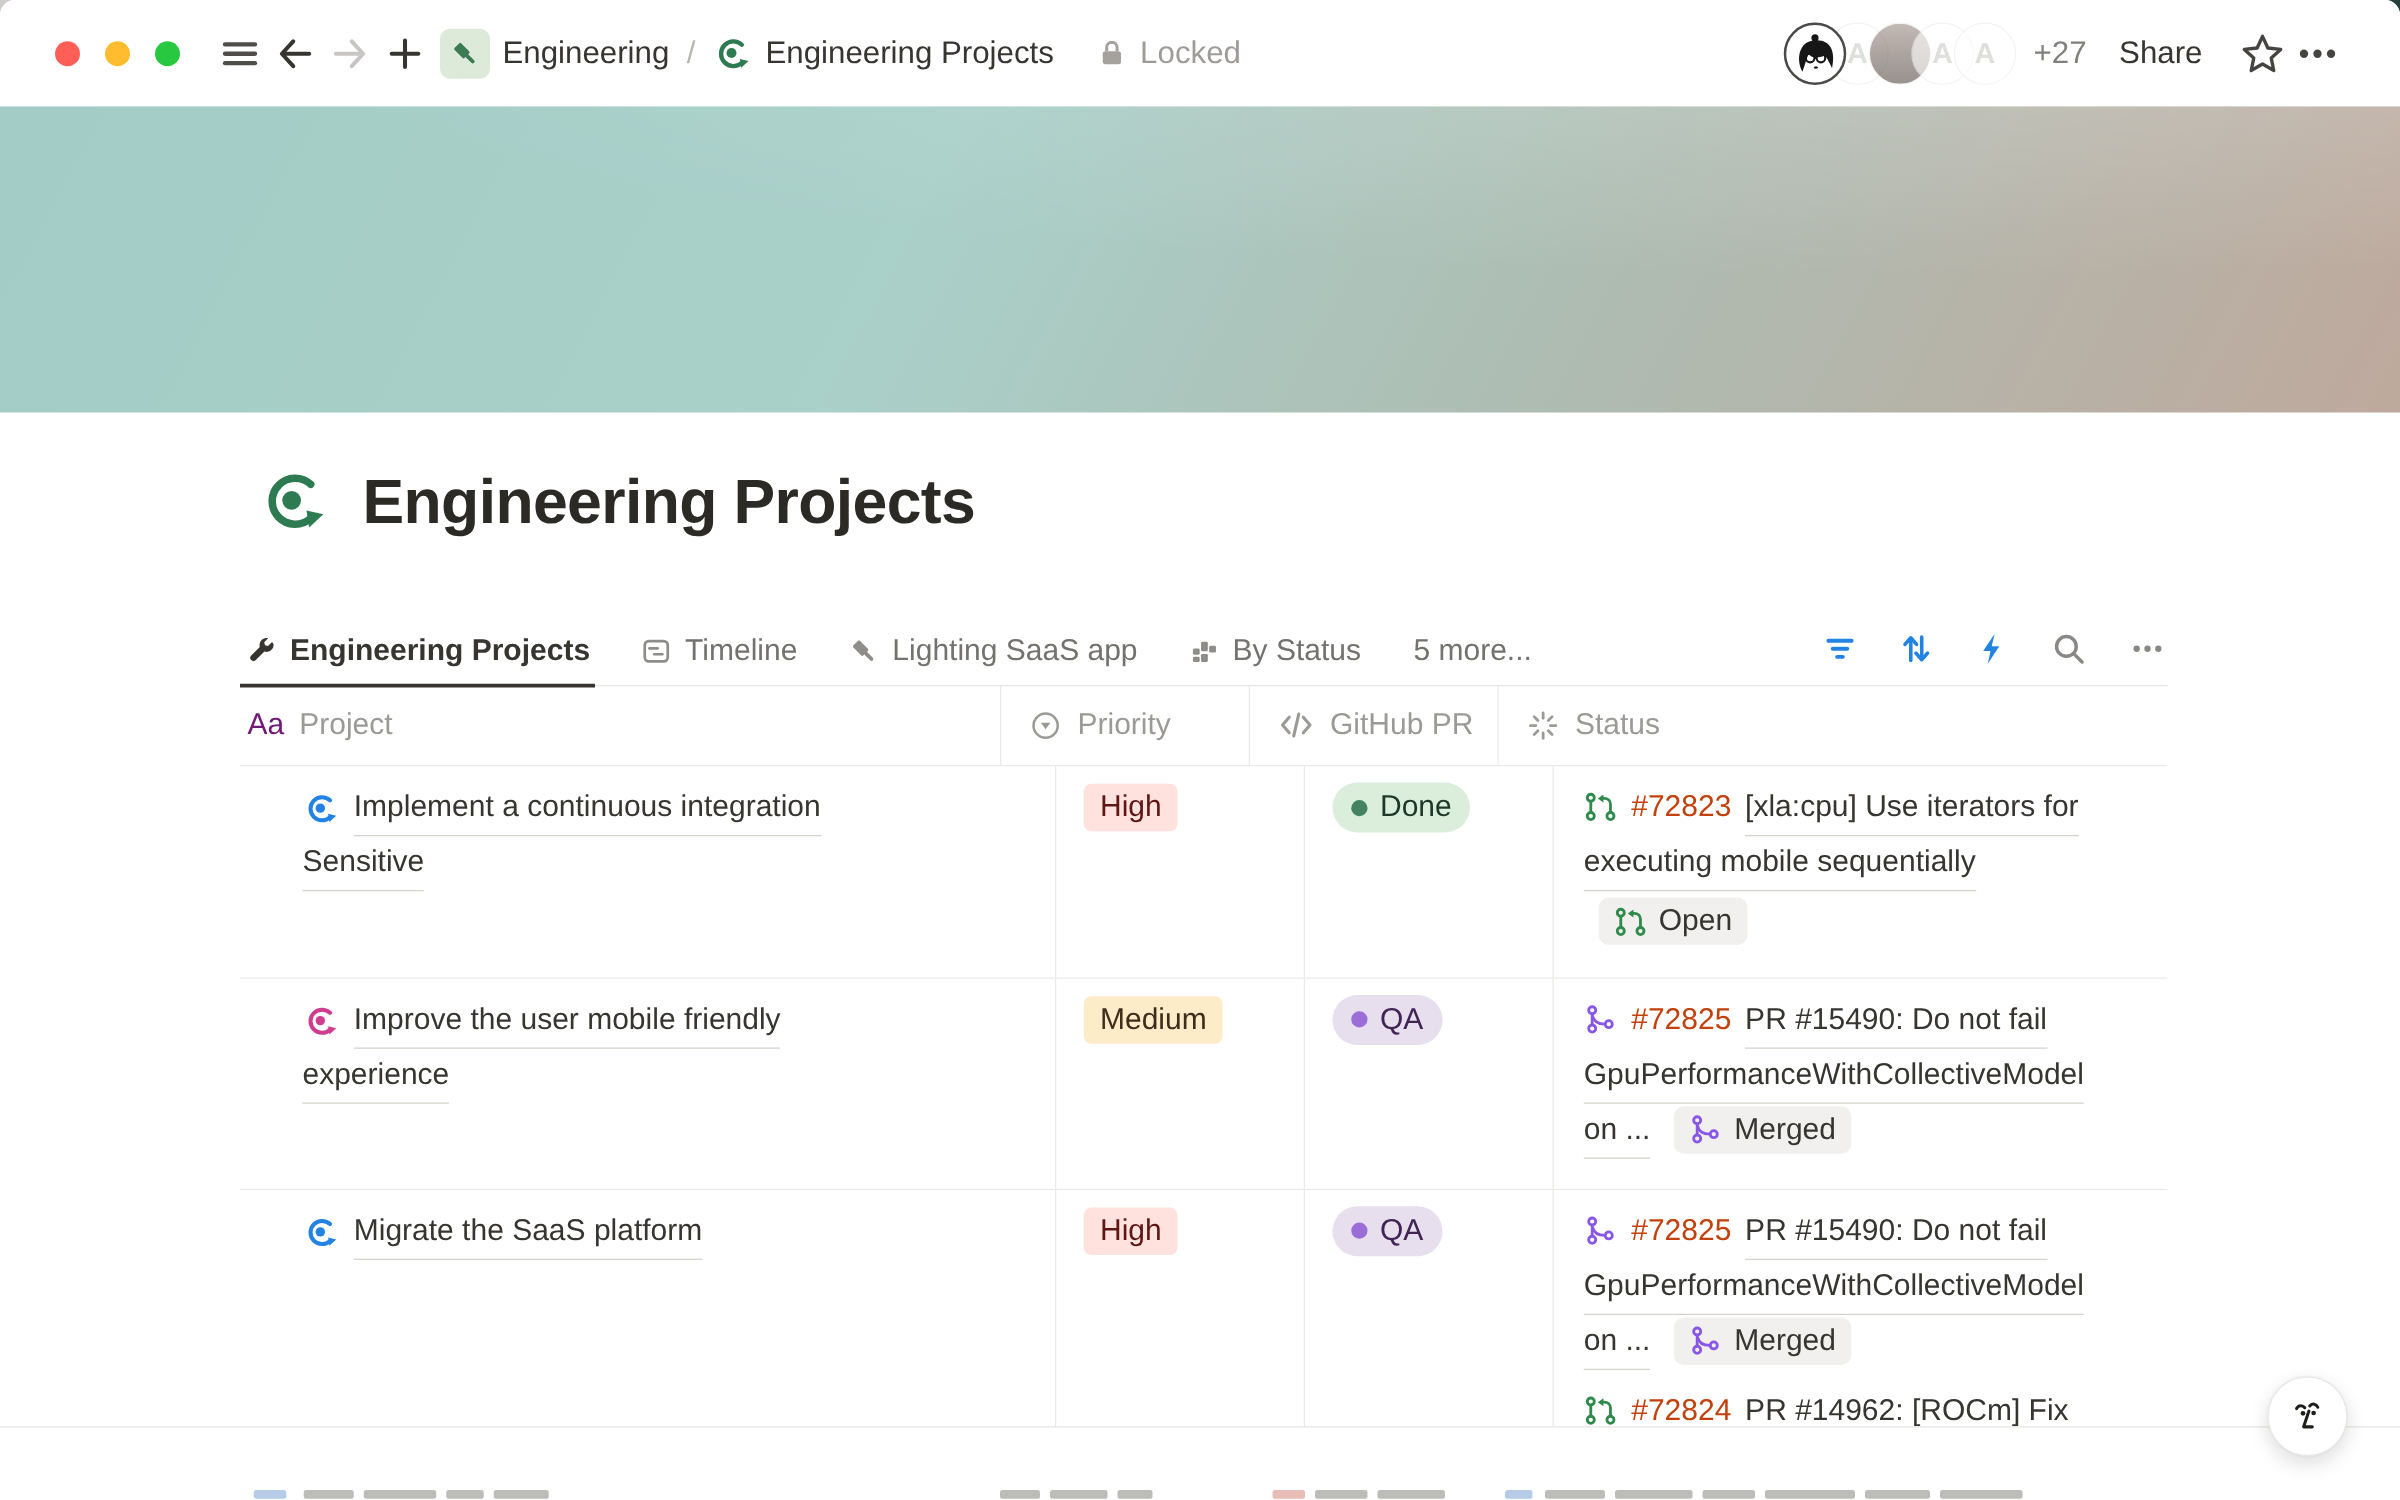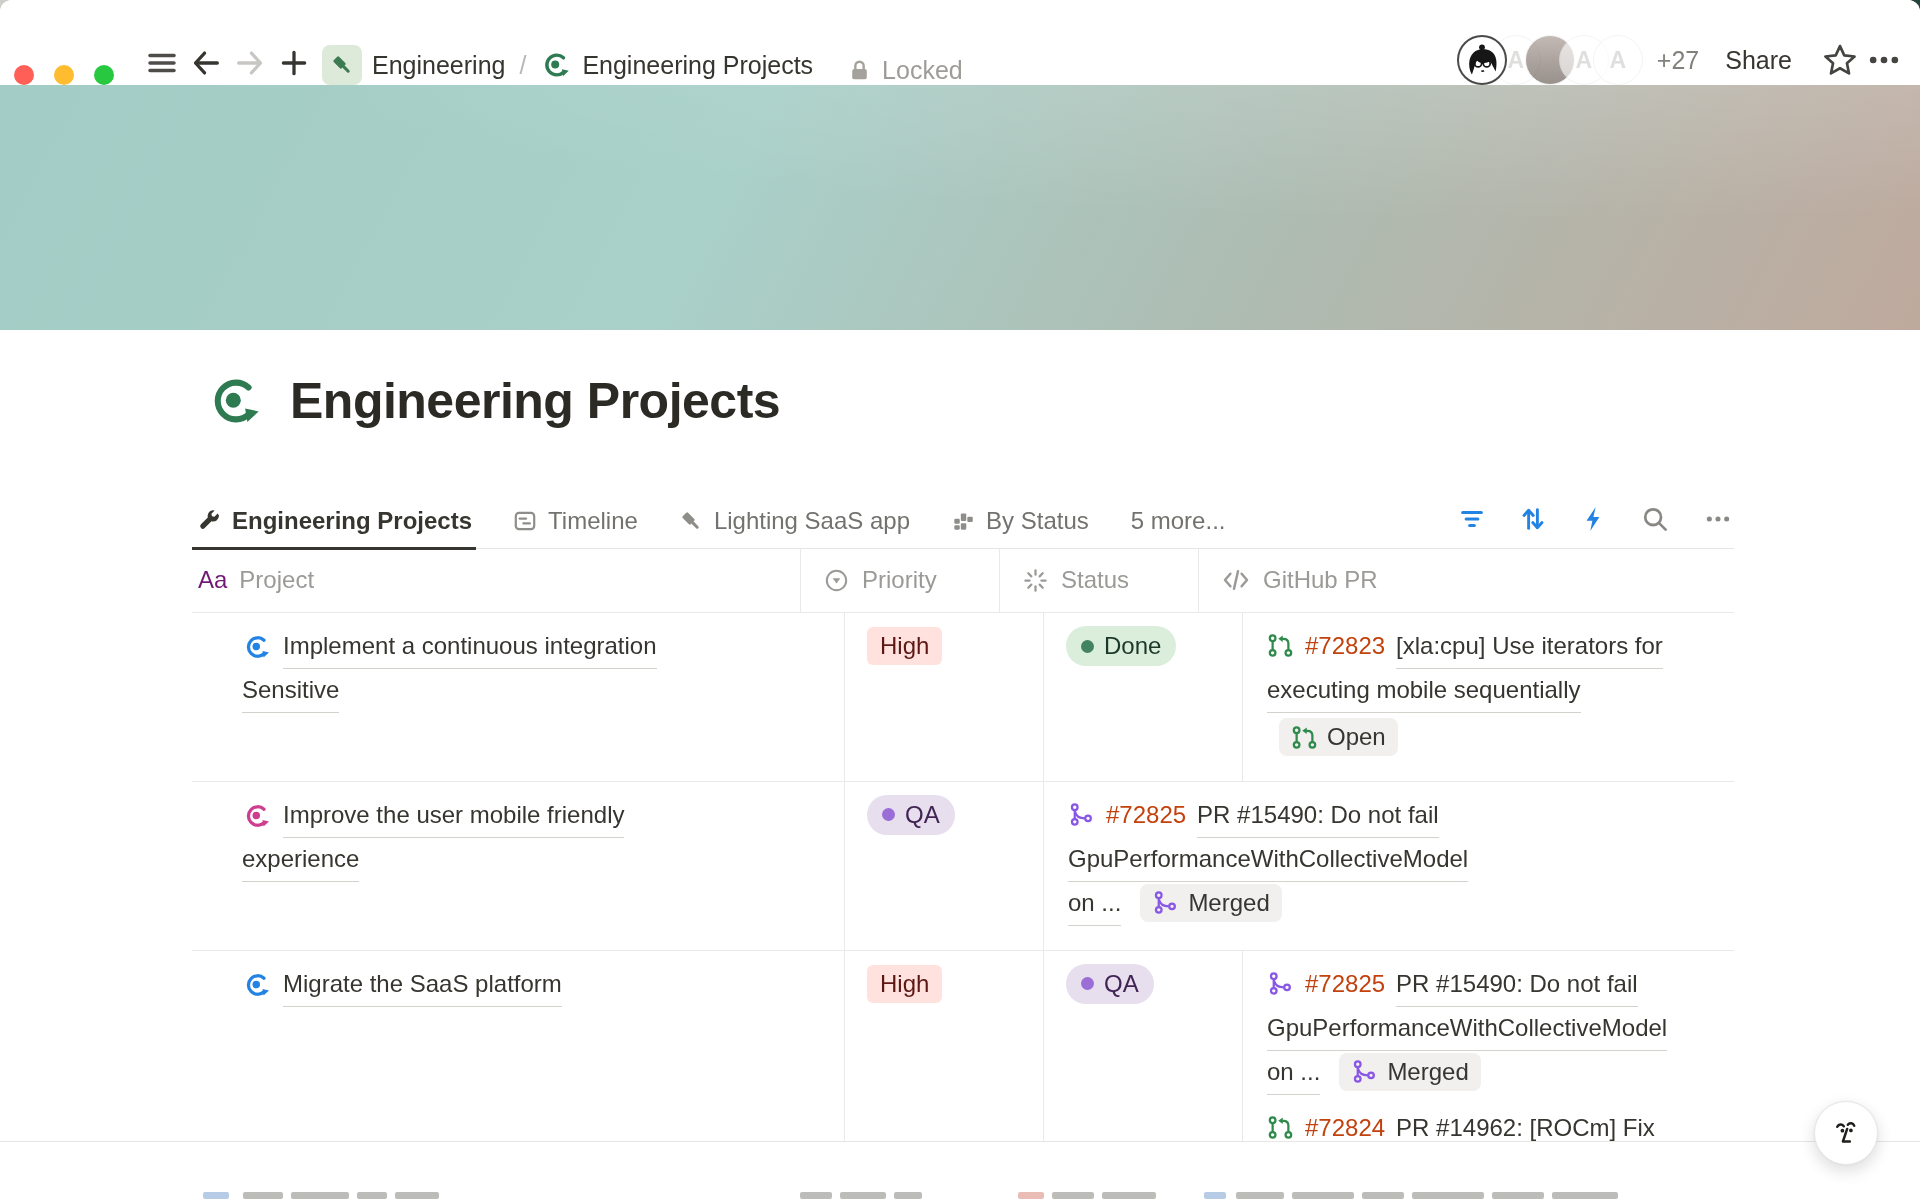--- a/index.html
+++ b/index.html
@@ -8,21 +8,21 @@
     font-family:"Liberation Sans","DejaVu Sans",sans-serif;
     background:linear-gradient(90deg,#cfcecb 0%,#9fb0ab 70%,#24423c 100%);
   }
   .window{
     position:relative;width:1920px;height:1200px;background:#ffffff;
     border-radius:12px 12px 0 0;overflow:hidden;
   }
   
   .topbar{
     position:absolute;top:0;left:0;width:100%;height:85px;background:#fff;
-    display:flex;align-items:flex-end;padding:0 14px;box-sizing:border-box;
+    display:flex;align-items:center;padding:0 44px;box-sizing:border-box;
     font-size:25px;color:#37352f;z-index:30;
   }
   .traffic{display:flex;gap:20px;margin-right:26px;}
   .tl{width:20px;height:20px;border-radius:50%;}
   .tl.red{background:#ff5f57}.tl.yellow{background:#febc2e}.tl.green{background:#28c840}
   .tbtn{display:flex;align-items:center;justify-content:center;width:44px;height:44px;border-radius:6px;flex:0 0 auto;}
   .crumb{display:flex;align-items:center;gap:10px;margin-left:6px;white-space:nowrap;}
   .chip{width:40px;height:40px;border-radius:8px;background:#ddead9;display:flex;align-items:center;justify-content:center;}
   .crumb-sep{color:#b9b7b3;margin:0 4px;}
   .locked{display:flex;align-items:center;gap:10px;color:#9f9c98;margin-left:34px;}
@@ -314,42 +314,42 @@
           <span>
             <svg width="27" height="27" viewBox="0 0 24 24">
               <circle cx="12" cy="12" r="8.6" fill="none" stroke="#9b9a97" stroke-width="1.8"></circle>
               <path d="M8.6 10 h6.8 L12 14.6 Z" fill="#9b9a97"></path>
             </svg>
           </span>
           <span>Priority</span>
         </div>
         <div class="hcell">
           <span>
+            <svg width="30" height="30" viewBox="0 0 24 24" fill="none" stroke="#9b9a97" stroke-width="2" stroke-linecap="round" stroke-linejoin="round">
+              <polyline points="7.5,7 3.2,12 7.5,17"></polyline>
+              <polyline points="16.5,7 20.8,12 16.5,17"></polyline>
+              <line x1="13.6" y1="5" x2="10.4" y2="19"></line>
+            </svg>
+          </span>
+          <span>GitHub PR</span>
+        </div>
+        <div class="hcell">
+          <span>
             <svg width="27" height="27" viewBox="0 0 24 24" stroke="#9b9a97" stroke-width="2" stroke-linecap="round">
               <line x1="17.2" y1="12.0" x2="21.0" y2="12.0"></line>
               <line x1="15.7" y1="15.7" x2="18.4" y2="18.4"></line>
               <line x1="12.0" y1="17.2" x2="12.0" y2="21.0"></line>
               <line x1="8.3" y1="15.7" x2="5.6" y2="18.4"></line>
               <line x1="6.8" y1="12.0" x2="3.0" y2="12.0"></line>
               <line x1="8.3" y1="8.3" x2="5.6" y2="5.6"></line>
               <line x1="12.0" y1="6.8" x2="12.0" y2="3.0"></line>
               <line x1="15.7" y1="8.3" x2="18.4" y2="5.6"></line>
             </svg>
           </span>
           <span>Status</span>
-        </div>
-        <div class="hcell">
-          <span>
-            <svg width="30" height="30" viewBox="0 0 24 24" fill="none" stroke="#9b9a97" stroke-width="2" stroke-linecap="round" stroke-linejoin="round">
-              <polyline points="7.5,7 3.2,12 7.5,17"></polyline>
-              <polyline points="16.5,7 20.8,12 16.5,17"></polyline>
-              <line x1="13.6" y1="5" x2="10.4" y2="19"></line>
-            </svg>
-          </span>
-          <span>GitHub PR</span>
         </div>
       </div>
     <div id="tbody-mount">
         <div class="trow">
           <div class="cell project">
             <div class="line">
               <span class="row-ic">
                 <svg width="30" height="30" viewBox="0 0 24 24">
                   <path d="M17.6 6.6 A7.4 7.4 0 1 0 17.6 17.4" fill="none" stroke="#2383e2" stroke-width="2.6" stroke-linecap="round"></path>
                   <circle cx="11.4" cy="11.6" r="3" fill="#2383e2"></circle>
@@ -411,20 +411,21 @@
                   <circle cx="11.4" cy="11.6" r="3" fill="#cf3d8f"></circle>
                   <path d="M16.4 15.2 L21.6 16.4 L17.2 20.4 Z" fill="#cf3d8f"></path>
                 </svg>
               </span>
               <span class="link">Improve the user mobile friendly</span>
             </div>
             <div class="line">
               <span class="link">experience</span>
             </div>
           </div>
+          <div class="cell"><span class="tag" style="background: rgb(253, 236, 200); color: rgb(64, 44, 27);">Medium</span></div>
           <div class="cell"><span class="pill" style="background: rgb(231, 222, 238); color: rgb(65, 36, 84);">
               <span class="dot" style="background: rgb(154, 109, 215);"></span>
               <span>QA</span>
             </span></div>
           <div class="cell prs">
             <div class="pr-block">
               <div class="line">
                 <span class="row-ic">
                   <svg width="27" height="27" viewBox="0 0 24 24" fill="none" stroke="#8957e5" stroke-width="2">
                     <circle cx="6" cy="5.5" r="2.5"></circle>

